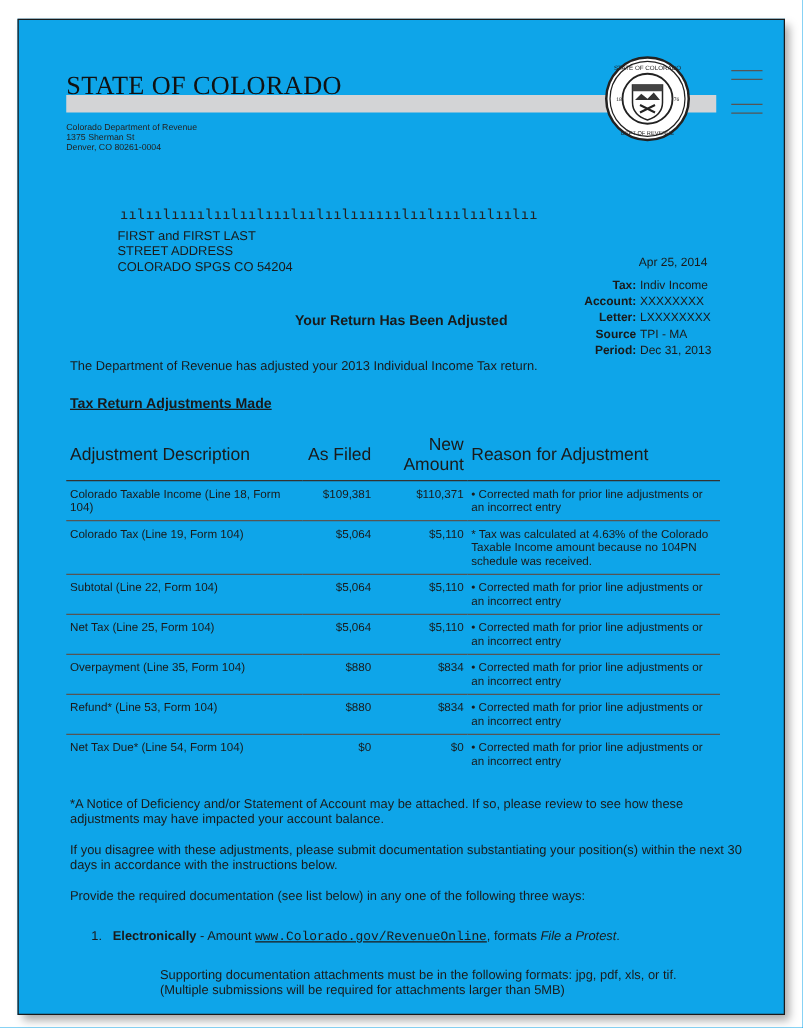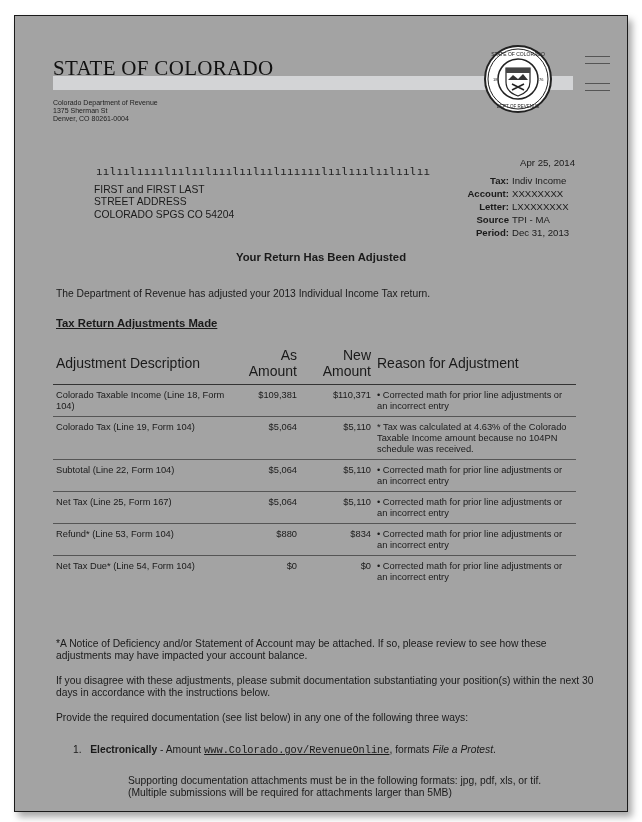--- a/index.html
+++ b/index.html
@@ -2,39 +2,39 @@
 <html><head>
 <meta charset="utf-8">
 <style>
   html, body { margin:0; padding:0; }
   body {
     width:642px; height:822px; background:#ffffff; position:relative; overflow:hidden;
     font-family:"Liberation Sans", sans-serif; color:#1a1a1a;
   }
   .page {
     position:absolute; left:14px; top:15px; width:612px; height:795px;
-    border:1.5px solid #1a1a1a; background:#a3a3a3;
+    border:1.5px solid #1a1a1a; background:#0ea5e9;
     box-shadow: 4px 5px 7px rgba(0,0,0,0.35);
     overflow:hidden;
   }
   .abs { position:absolute; }
   .state-title {
     left:38px; top:40px; font-family:"Liberation Serif", serif; font-size:21px;
     letter-spacing:0.3px; color:#111;
   }
   .gray-bar { left:38px; top:60px; width:520px; height:14px; background:#d3d4d6; }
   .dept { left:38px; top:83px; font-size:7px; line-height:8.2px; color:#222; }
   .seal { left:468px; top:28px; width:70px; height:70px; }
   .margin-marks { left:570px; top:40px; }
   .margin-marks div { width:25px; height:1px; background:#555; margin-bottom:6px; }
   .margin-marks .gap { margin-bottom:19px; }
   .barcode { left:81px; top:149px; font-size:11px; letter-spacing:0.2px; font-family:"DejaVu Sans Mono", monospace; color:#222; }
   .addr { left:79px; top:168px; font-size:10.3px; line-height:12.4px; }
   .info { left:420px; top:140px; width:140px; font-size:9.6px; line-height:13.1px; }
-  .info .date { text-align:right; padding-left:76px; margin-bottom:5px; }
+  .info .date { text-align:left; padding-left:76px; margin-bottom:5px;margin-top:48px; }
   .info .row { display:flex; }
   .info .k { width:74px; text-align:right; font-weight:bold; padding-right:2px; }
   .info .v { padding-left:1px; }
   .doc-title { left:0; width:100%; top:235px; text-align:center; font-weight:bold; font-size:11.3px; }
   .intro { left:41px; top:272px; font-size:10.3px; }
   .section-head { left:41px; top:301px; font-size:11.3px; font-weight:bold; text-decoration:underline; }
   table.adj { position:absolute; left:38px; top:326px; width:523px; border-collapse:collapse; font-size:9.3px; }
   table.adj th { font-weight:normal; font-size:14px; text-align:left; padding:5px 3px 5px 3px; border-bottom:1.5px solid #333; }
   table.adj td { vertical-align:top; padding:5px 3px 4px 3px; line-height:11px; border-bottom:1.5px solid #555; }
   table.adj tr:last-child td { border-bottom:none; }
@@ -110,21 +110,21 @@
   </div>
 
   <div class="abs doc-title">Your Return Has Been Adjusted</div>
   <div class="abs intro">The Department of Revenue has adjusted your 2013 Individual Income Tax return.</div>
   <div class="abs section-head">Tax Return Adjustments Made</div>
 
   <table class="adj">
     <thead>
       <tr>
         <th style="width:183px">Adjustment  Description</th>
-        <th style="width:52px;text-align:right">As Amount</th>
+        <th style="width:52px;text-align:right">As Filed</th>
         <th style="width:68px;text-align:right">New Amount</th>
         <th>Reason for Adjustment</th>
       </tr>
     </thead>
     <tbody>
       <tr>
         <td>Colorado Taxable Income (Line 18, Form 104)</td>
         <td class="num">$109,381</td>
         <td class="num">$110,371</td>
         <td>• Corrected math for prior line adjustments or an incorrect entry</td>
@@ -135,23 +135,29 @@
         <td class="num">$5,110</td>
         <td>* Tax was calculated at 4.63% of the Colorado Taxable Income amount because no 104PN schedule was received.</td>
       </tr>
       <tr>
         <td>Subtotal (Line 22, Form 104)</td>
         <td class="num">$5,064</td>
         <td class="num">$5,110</td>
         <td>• Corrected math for prior line adjustments or an incorrect entry</td>
       </tr>
       <tr>
-        <td>Net Tax (Line 25, Form 167)</td>
+        <td>Net Tax (Line 25, Form 104)</td>
         <td class="num">$5,064</td>
         <td class="num">$5,110</td>
+        <td>• Corrected math for prior line adjustments or an incorrect entry</td>
+      </tr>
+      <tr>
+        <td>Overpayment (Line 35, Form 104)</td>
+        <td class="num">$880</td>
+        <td class="num">$834</td>
         <td>• Corrected math for prior line adjustments or an incorrect entry</td>
       </tr>
       <tr>
         <td>Refund* (Line 53, Form 104)</td>
         <td class="num">$880</td>
         <td class="num">$834</td>
         <td>• Corrected math for prior line adjustments or an incorrect entry</td>
       </tr>
       <tr>
         <td>Net Tax Due* (Line 54, Form 104)</td>

